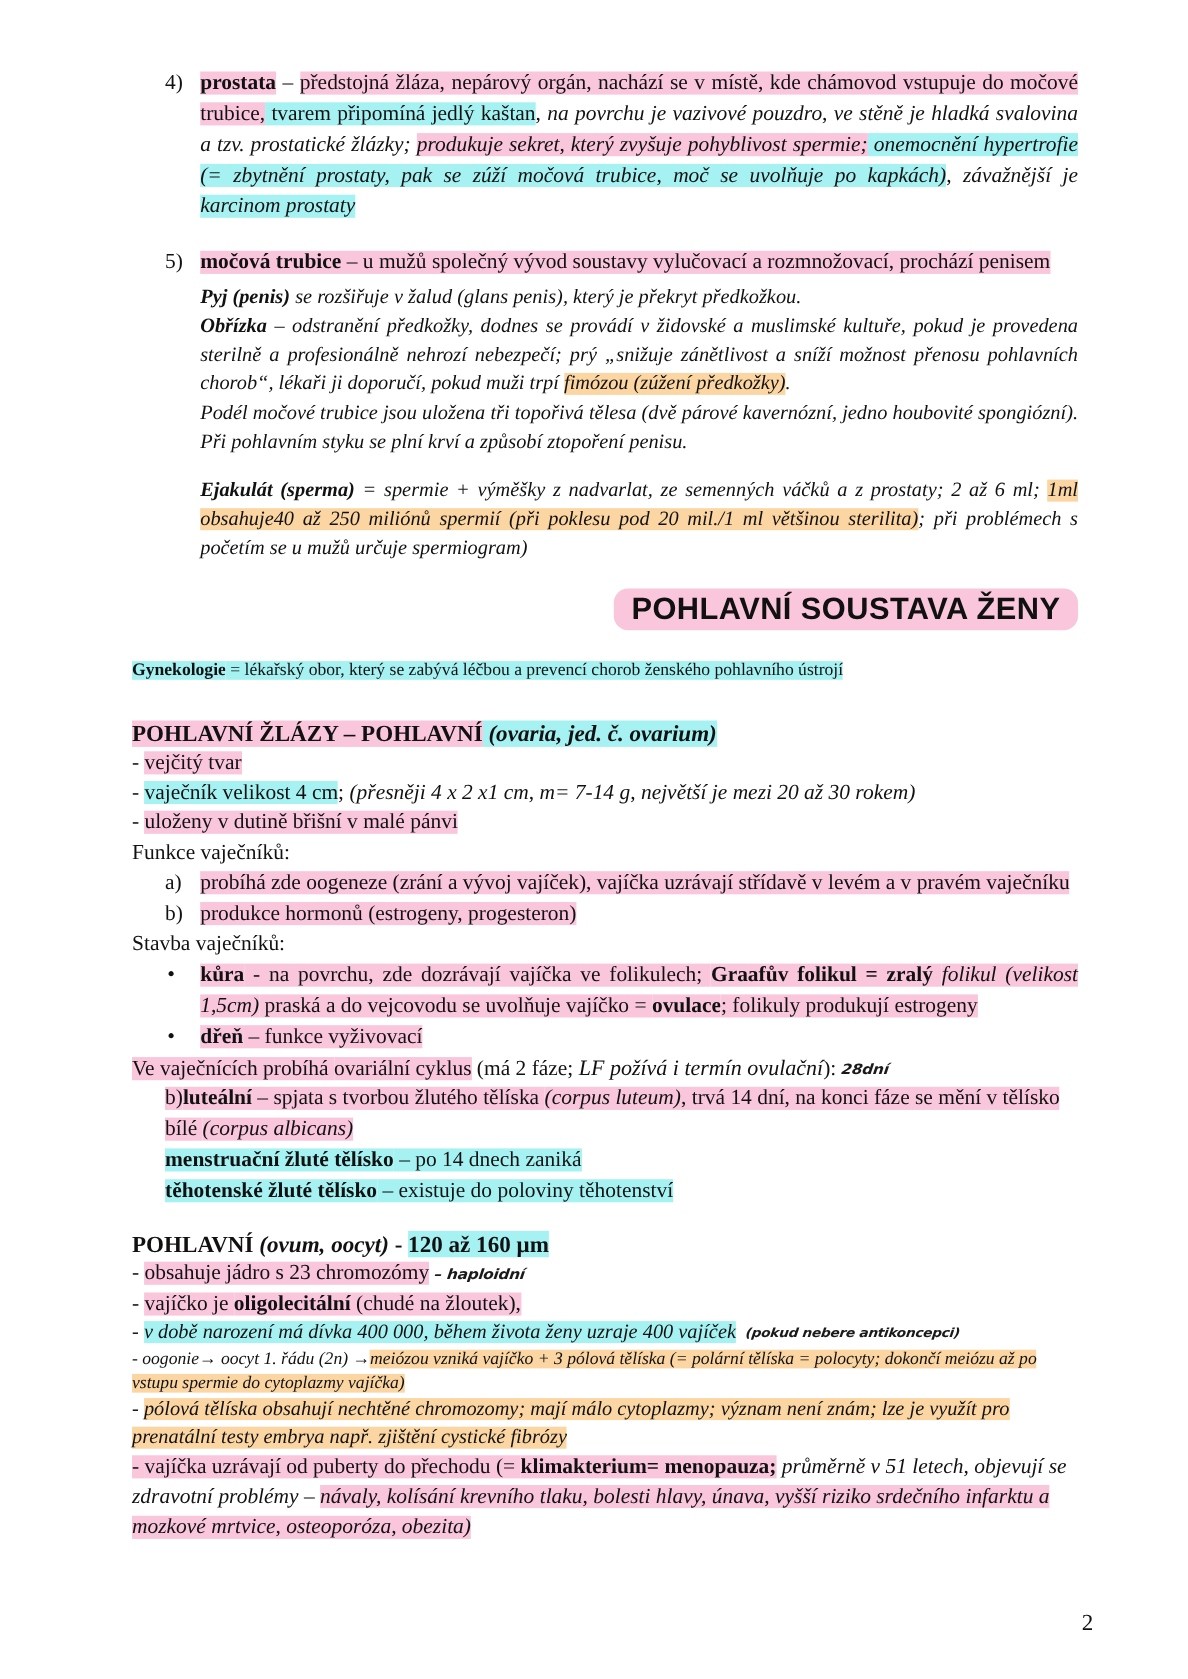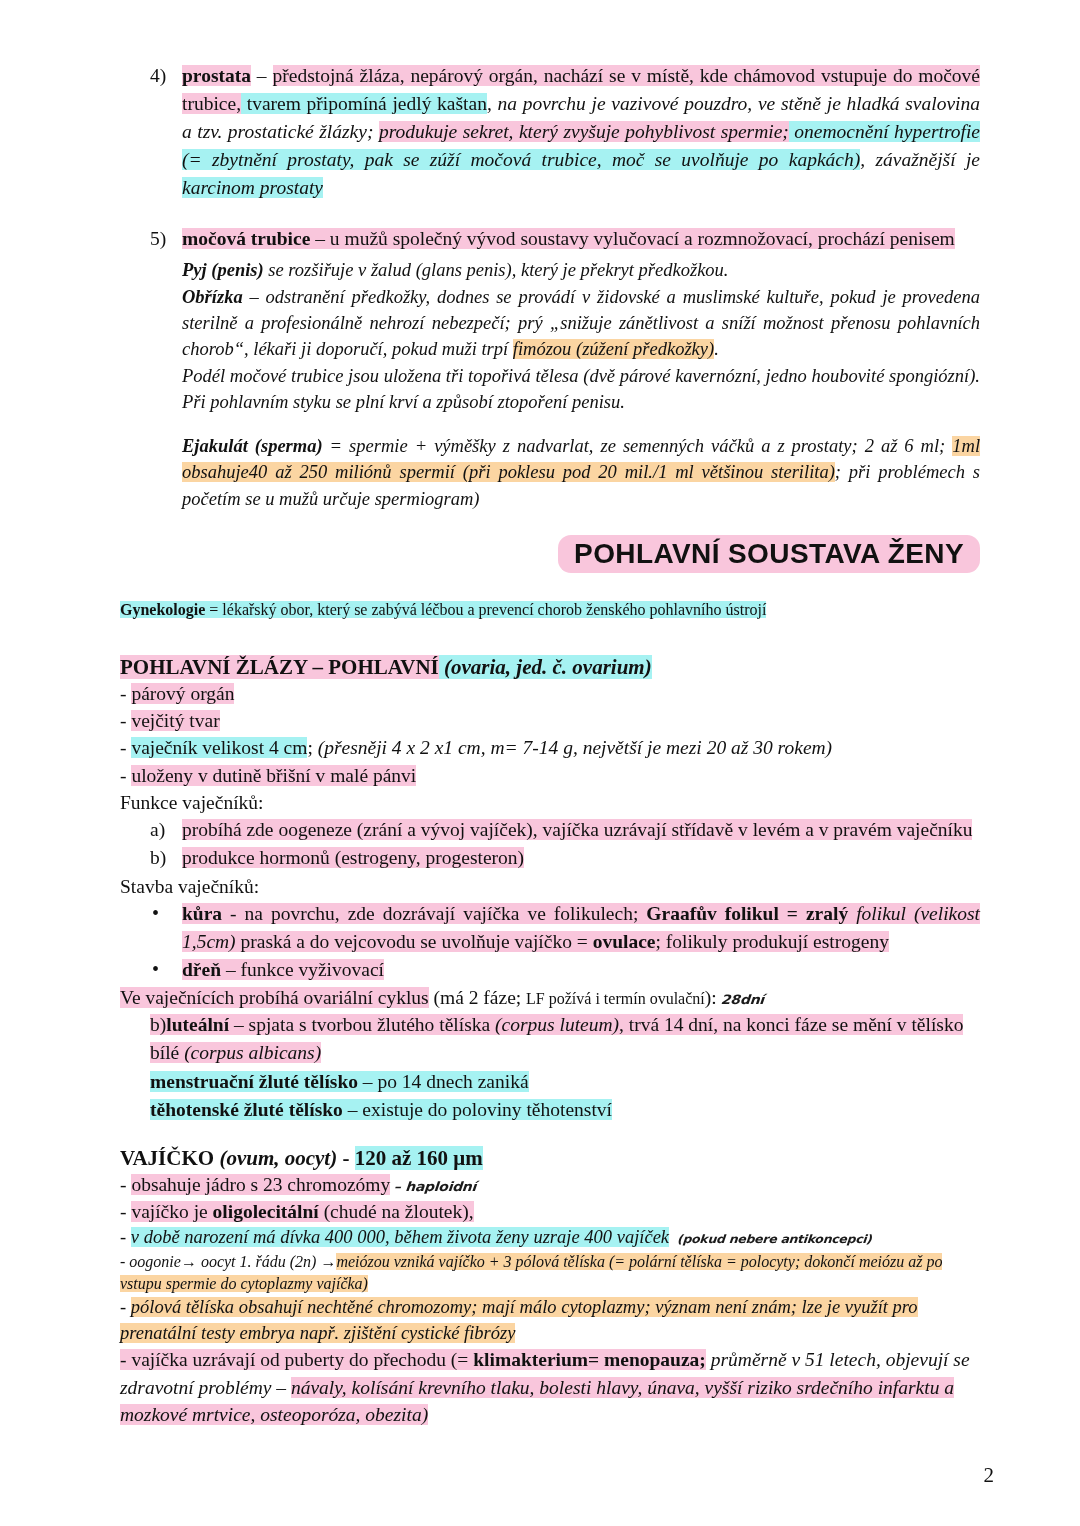--- a/index.html
+++ b/index.html
@@ -139,21 +139,22 @@
     color: #1a1a1a;
     transform: skewX(-7deg) scaleY(0.92);
     display: inline-block;
     font-weight: 600;
     white-space: nowrap;
   }
   .hand-sm { font-size: 12.5px; }
 
   
   .tiny-ital {
-    font-size: 16px;
+    font-size: 20px;
+    font-style: italic;
     margin-top: 40px;
   }
 
   
   .page-no {
     position: absolute;
     right: 86px;
     bottom: 38px;
     font-size: 21px;
   }
@@ -200,23 +201,20 @@
   <div class="line">
     <span class="b hl-cyan">Gynekologie</span><span class="hl-cyan"> = lékařský obor, který se zabývá léčbou a prevencí chorob ženského pohlavního ústrojí</span>
   </div>
 
   <div class="gap-lg"></div>
 
   <div class="sec-head">
     <span class="hl-pink">POHLAVNÍ ŽLÁZY – POHLAVNÍ</span><span class="i hl-cyan"> (ovaria, jed. č. ovarium)</span>
   </div>
 
-  <div class="dash-line">
-    <span>- </span><span class="hl-pink">párový orgán</span>
-  </div>
 
   <div class="dash-line">
     <span>- </span><span class="hl-pink">vejčitý tvar</span>
   </div>
 
   <div class="dash-line">
     <span>- </span><span class="hl-cyan">vaječník velikost 4 cm</span><span>; </span><span class="i">(přesněji 4 x 2 x1 cm, m= 7-14 g, největší je mezi 20 až 30 rokem)</span>
   </div>
 
   <div class="dash-line">
@@ -264,21 +262,21 @@
     <span class="b hl-cyan">menstruační žluté tělísko</span><span class="hl-cyan"> – po 14 dnech zaniká</span>
   </div>
 
   <div class="letter-item-2">
     <span class="b hl-cyan">těhotenské žluté tělísko</span><span class="hl-cyan"> – existuje do poloviny těhotenství</span>
   </div>
 
   <div class="gap-md"></div>
 
   <div class="sec-head">
-    <span class="b">VAJÍČKO</span><span class="i"> (ovum, oocyt)</span><span> - </span><span class="hl-cyan">120 až 160 μm</span>
+    <span class="b">POHLAVNÍ</span><span class="i"> (ovum, oocyt)</span><span> - </span><span class="hl-cyan">120 až 160 μm</span>
   </div>
 
   <div class="dash-line">
     <span>- </span><span class="hl-pink">obsahuje jádro s 23 chromozómy</span> <span class="hand">– haploidní</span>
   </div>
 
   <div class="dash-line">
     <span>- </span><span class="hl-pink">vajíčko je </span><span class="b hl-pink">oligolecitální</span><span class="hl-pink"> (chudé na žloutek),</span>
   </div>
 

